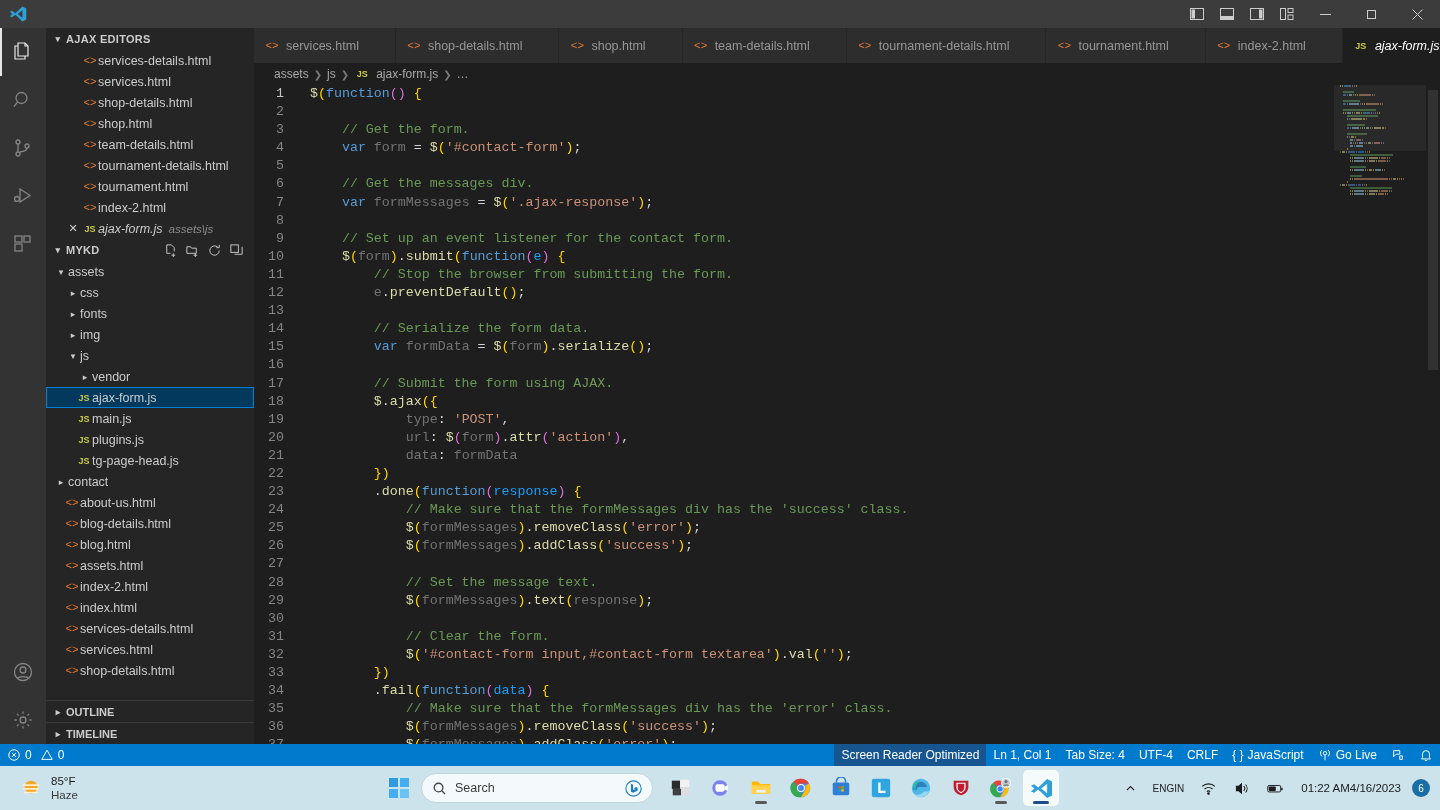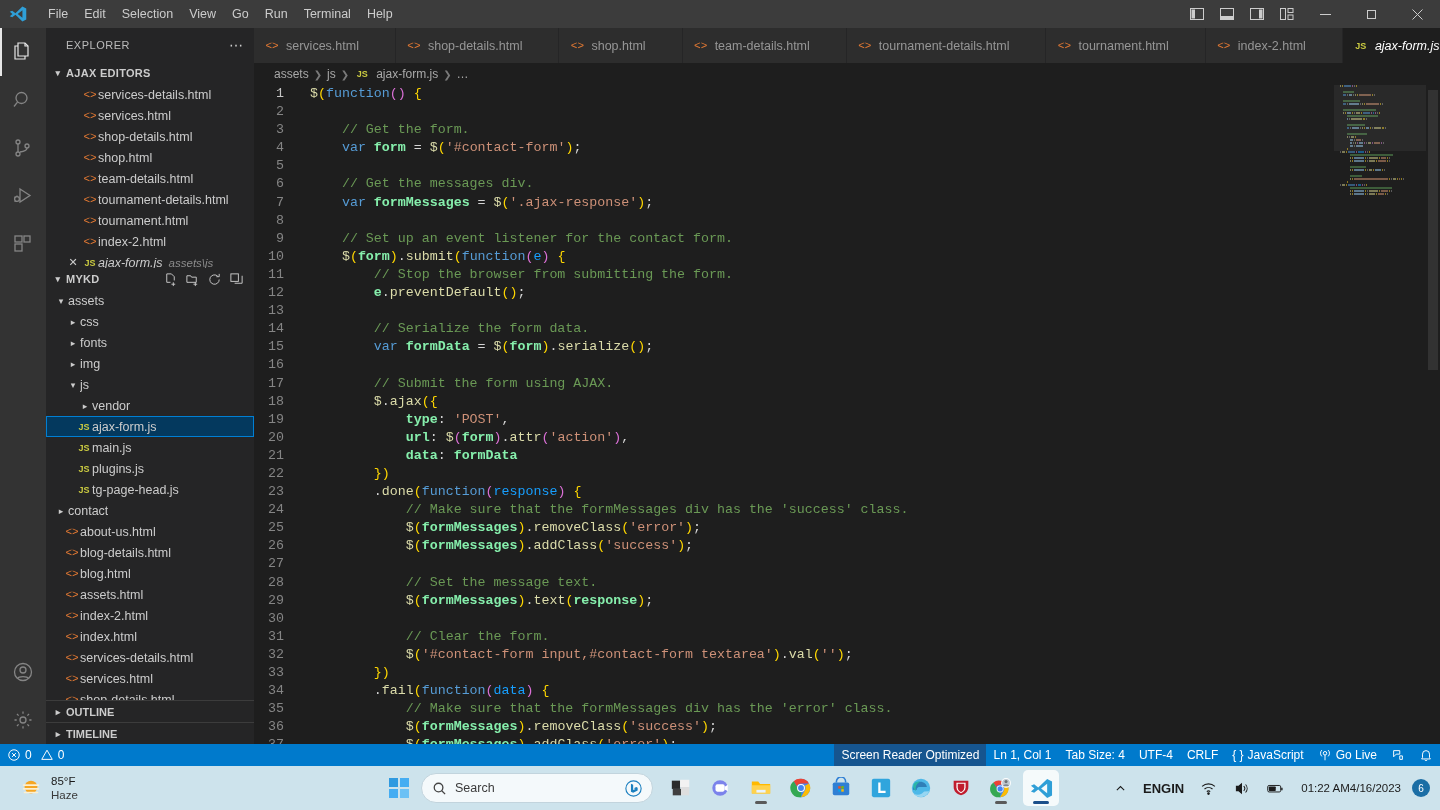--- a/index.html
+++ b/index.html
@@ -143,21 +143,21 @@
     font-family: "Liberation Mono", monospace;
   }
   .lnum.cur { color: #c6c6c6; }
   .ctext { flex: 1; padding-left: 4px; }
 
   
   .t-key   { color: #569cd6; }  
   .t-fn    { color: #dcdcaa; }
   .t-str   { color: #ce9178; }
   .t-cmt   { color: #6a9955; }
-  .t-var   { color: #86efac; font-weight: bold; }
+  .t-var   { color: #737373; }
   .t-par   { color: #ffd700; }
   .t-par2  { color: #da70d6; }
   .t-par3  { color: #179fff; }
   .t-txt   { color: #d4d4d4; }
 
   
   .minimap {
     position: absolute; top: 0; right: 14px; width: 92px; bottom: 0;
     background: #1e1e1e; overflow: hidden; pointer-events: none;
   }
@@ -196,48 +196,38 @@
     display: flex; align-items: center; gap: 8px; padding: 0 10px;
     font-size: 12.5px; color: #3b3b3b;
     margin-right: 6px;
   }
   .tb-app { width: 36px; height: 36px; display: flex; align-items: center; justify-content: center; border-radius: 5px; position: relative;}
   .tb-app.active { background: #ffffffcc; }
   .tb-app .runmark { position:absolute; bottom:2px; left:50%; transform:translateX(-50%); width:12px; height:3px; border-radius:2px; background:#5a5a5a;}
   .tb-app.active .runmark { width: 16px; background: #1b4f8a; }
   .tray { margin-left: auto; display: flex; align-items: center; gap: 6px; padding-right: 10px; }
   .tray-item { display:flex; align-items:center; justify-content:center; padding: 4px 5px; border-radius: 4px; color:#1b1b1b;}
-  .lang { font-size: 13px; line-height: 13px; text-align: center; color: #1b1b1b; font-weight: bold; }
+  .lang { font-size: 10px; line-height: 13px; text-align: center; color: #1b1b1b; }
   .clock { font-size: 11.5px; line-height: 14px; text-align: right; color: #1b1b1b; }
   .notif-badge {
     width: 18px; height: 18px; border-radius: 50%; background: #1b6ea5; color: #fff;
     font-size: 10px; display: flex; align-items: center; justify-content: center;
   }
   svg { display: block; }
 </style>
 <style>.ctext{position:relative}</style></head>
 <body>
 
 <div class="app">
 
   <div class="titlebar">
     <div class="vscode-logo">
       <svg width="18" height="18" viewBox="0 0 24 24">
           <path fill="#2f9fd7" d="M17.9 2.1 23 4.6v14.8l-5.1 2.5-9.3-8.8-4.3 3.3L1 15l3.6-3-3.6-3 3.3-1.4 4.3 3.3zM17.9 7 11.6 12l6.3 5z"></path>
         </svg>
-    </div>
-    <div class="menu-items">
-      <div class="menu-item">File</div>
-      <div class="menu-item">Edit</div>
-      <div class="menu-item">Selection</div>
-      <div class="menu-item">View</div>
-      <div class="menu-item">Go</div>
-      <div class="menu-item">Run</div>
-      <div class="menu-item">Terminal</div>
-      <div class="menu-item">Help</div>
     </div>
     <div class="title-right">
       <div class="layout-btn">
         <svg width="16" height="16" viewBox="0 0 16 16">
             <rect x="1.5" y="2.5" width="13" height="11" fill="none" stroke="#cccccc"></rect>
             <rect x="2.5" y="3.5" width="3.5" height="9" fill="#cccccc"></rect>
           </svg>
       </div>
       <div class="layout-btn">
         <svg width="16" height="16" viewBox="0 0 16 16">
@@ -323,24 +313,20 @@
       <div class="act-icon">
         <svg width="24" height="24" viewBox="0 0 24 24" fill="none" stroke="currentColor" stroke-width="1.3">
             <circle cx="12" cy="12" r="3"></circle>
             <path d="M12 3.5v2.2M12 18.3v2.2M3.5 12h2.2M18.3 12h2.2M6 6l1.6 1.6M16.4 16.4 18 18M18 6l-1.6 1.6M7.6 16.4 6 18"></path>
           </svg>
       </div>
     </div>
   </div>
 
   <div class="sidebar">
-    <div class="sb-title">
-      <span>EXPLORER</span>
-      <span class="dots">⋯</span>
-    </div>
 
     <div class="section-header">
       <span class="chev">▾</span>
       <span>AJAX EDITORS</span>
     </div>
     <div class="tree">
       <div class="row">
           <span style="width:36px;flex:0 0 36px"></span>
           <span class="icon-html">&lt;&gt;</span>
           <span class="row-label">services-details.html</span>

